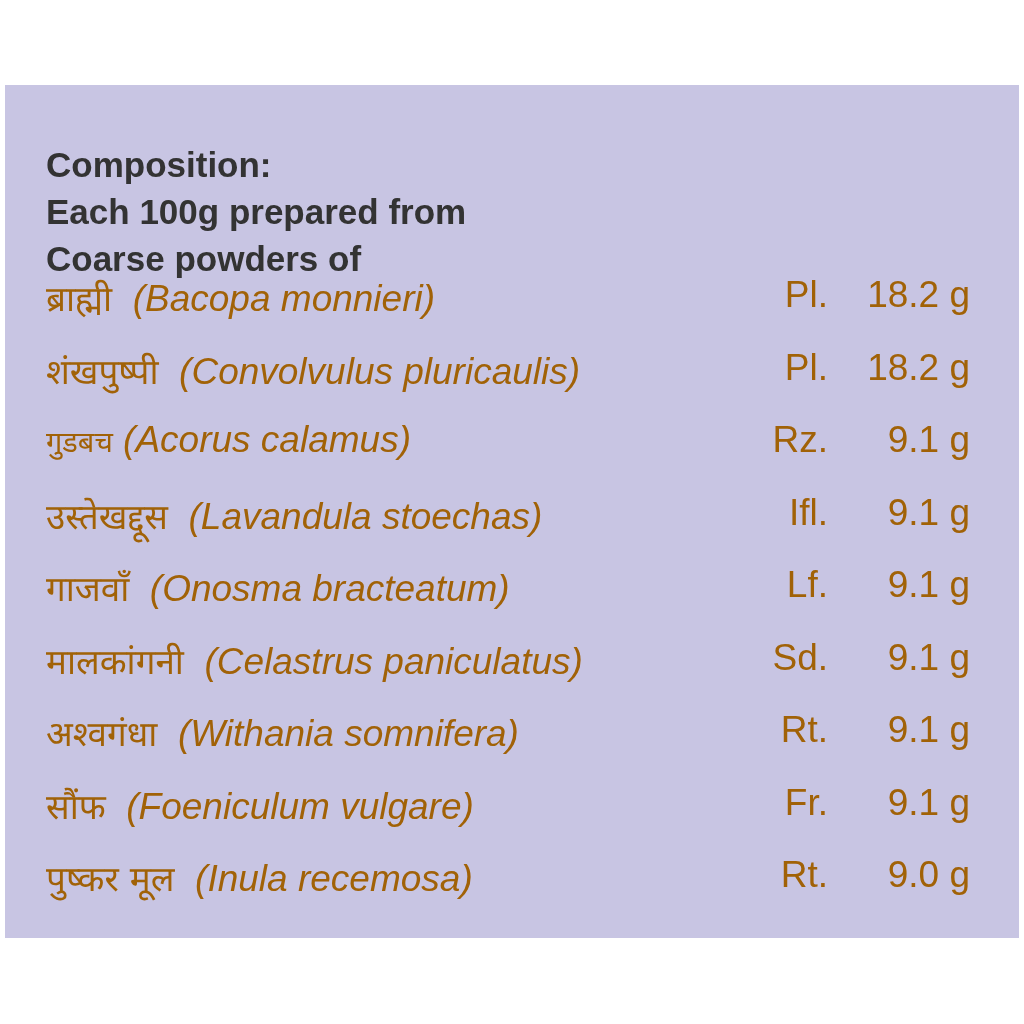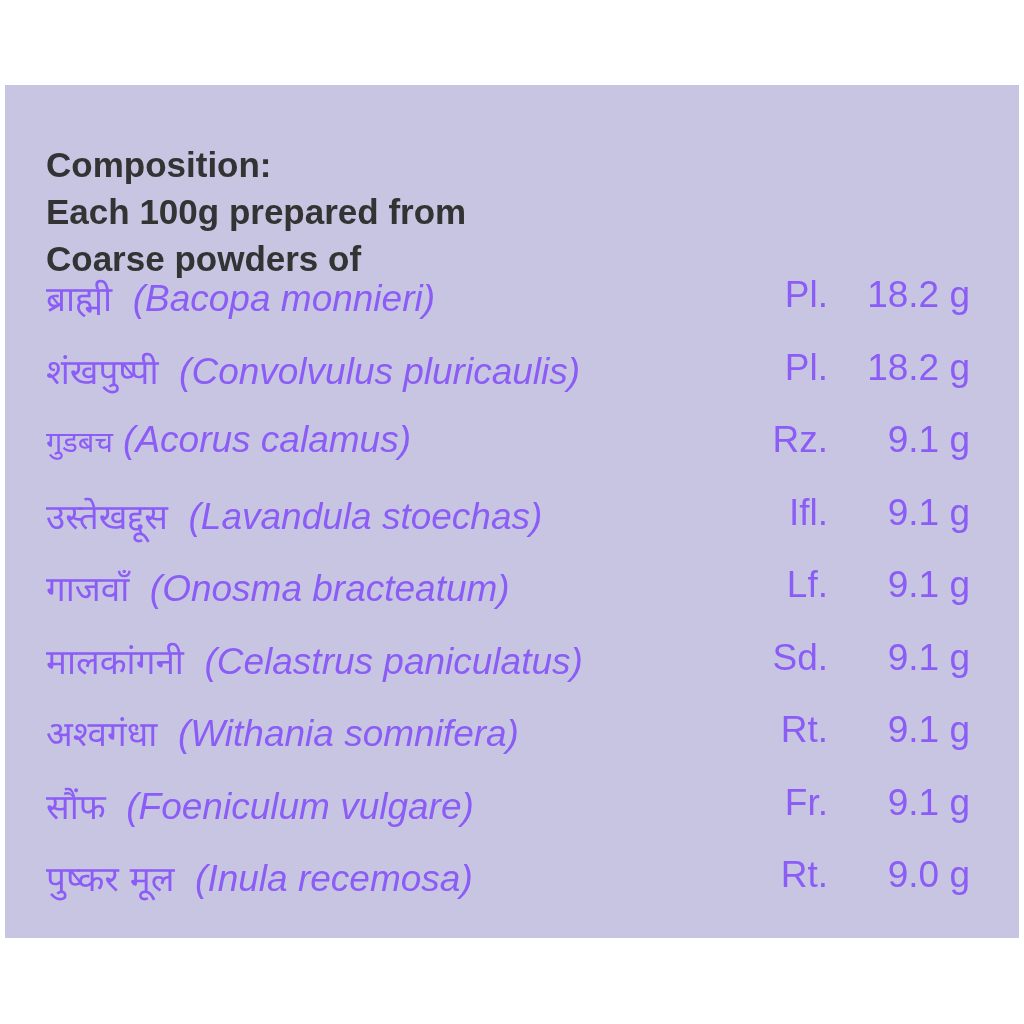--- a/index.html
+++ b/index.html
@@ -10,21 +10,21 @@
   }
   .heading {
     position: absolute; left: 46px; top: 124px;
     font-family: "Liberation Sans", sans-serif; font-weight: bold;
     font-size: 35px; line-height: 47px; color: #333333; margin-top: 17px;
   }
   .heading div { white-space: nowrap; }
   .rows { position: absolute; left: 46px; top: 266px; width: 930px; }
   .row {
     position: relative; height: 72.5px; white-space: nowrap;
-    font-family: "Liberation Sans", sans-serif; color: #8b5cf6; font-size: 37px;
+    font-family: "Liberation Sans", sans-serif; color: #a16207; font-size: 37px;
   }
   .latin { font-style: italic; }
   .name-wrap { position: absolute; left: 0; top: 8px; }
   .part { position: absolute; right: 148px; top: 8px; text-align: left; }
   .amount { position: absolute; right: 6px; top: 8px; text-align: right; }
 </style>
 </head>
 <body>
 
 <div class="panel"></div>

